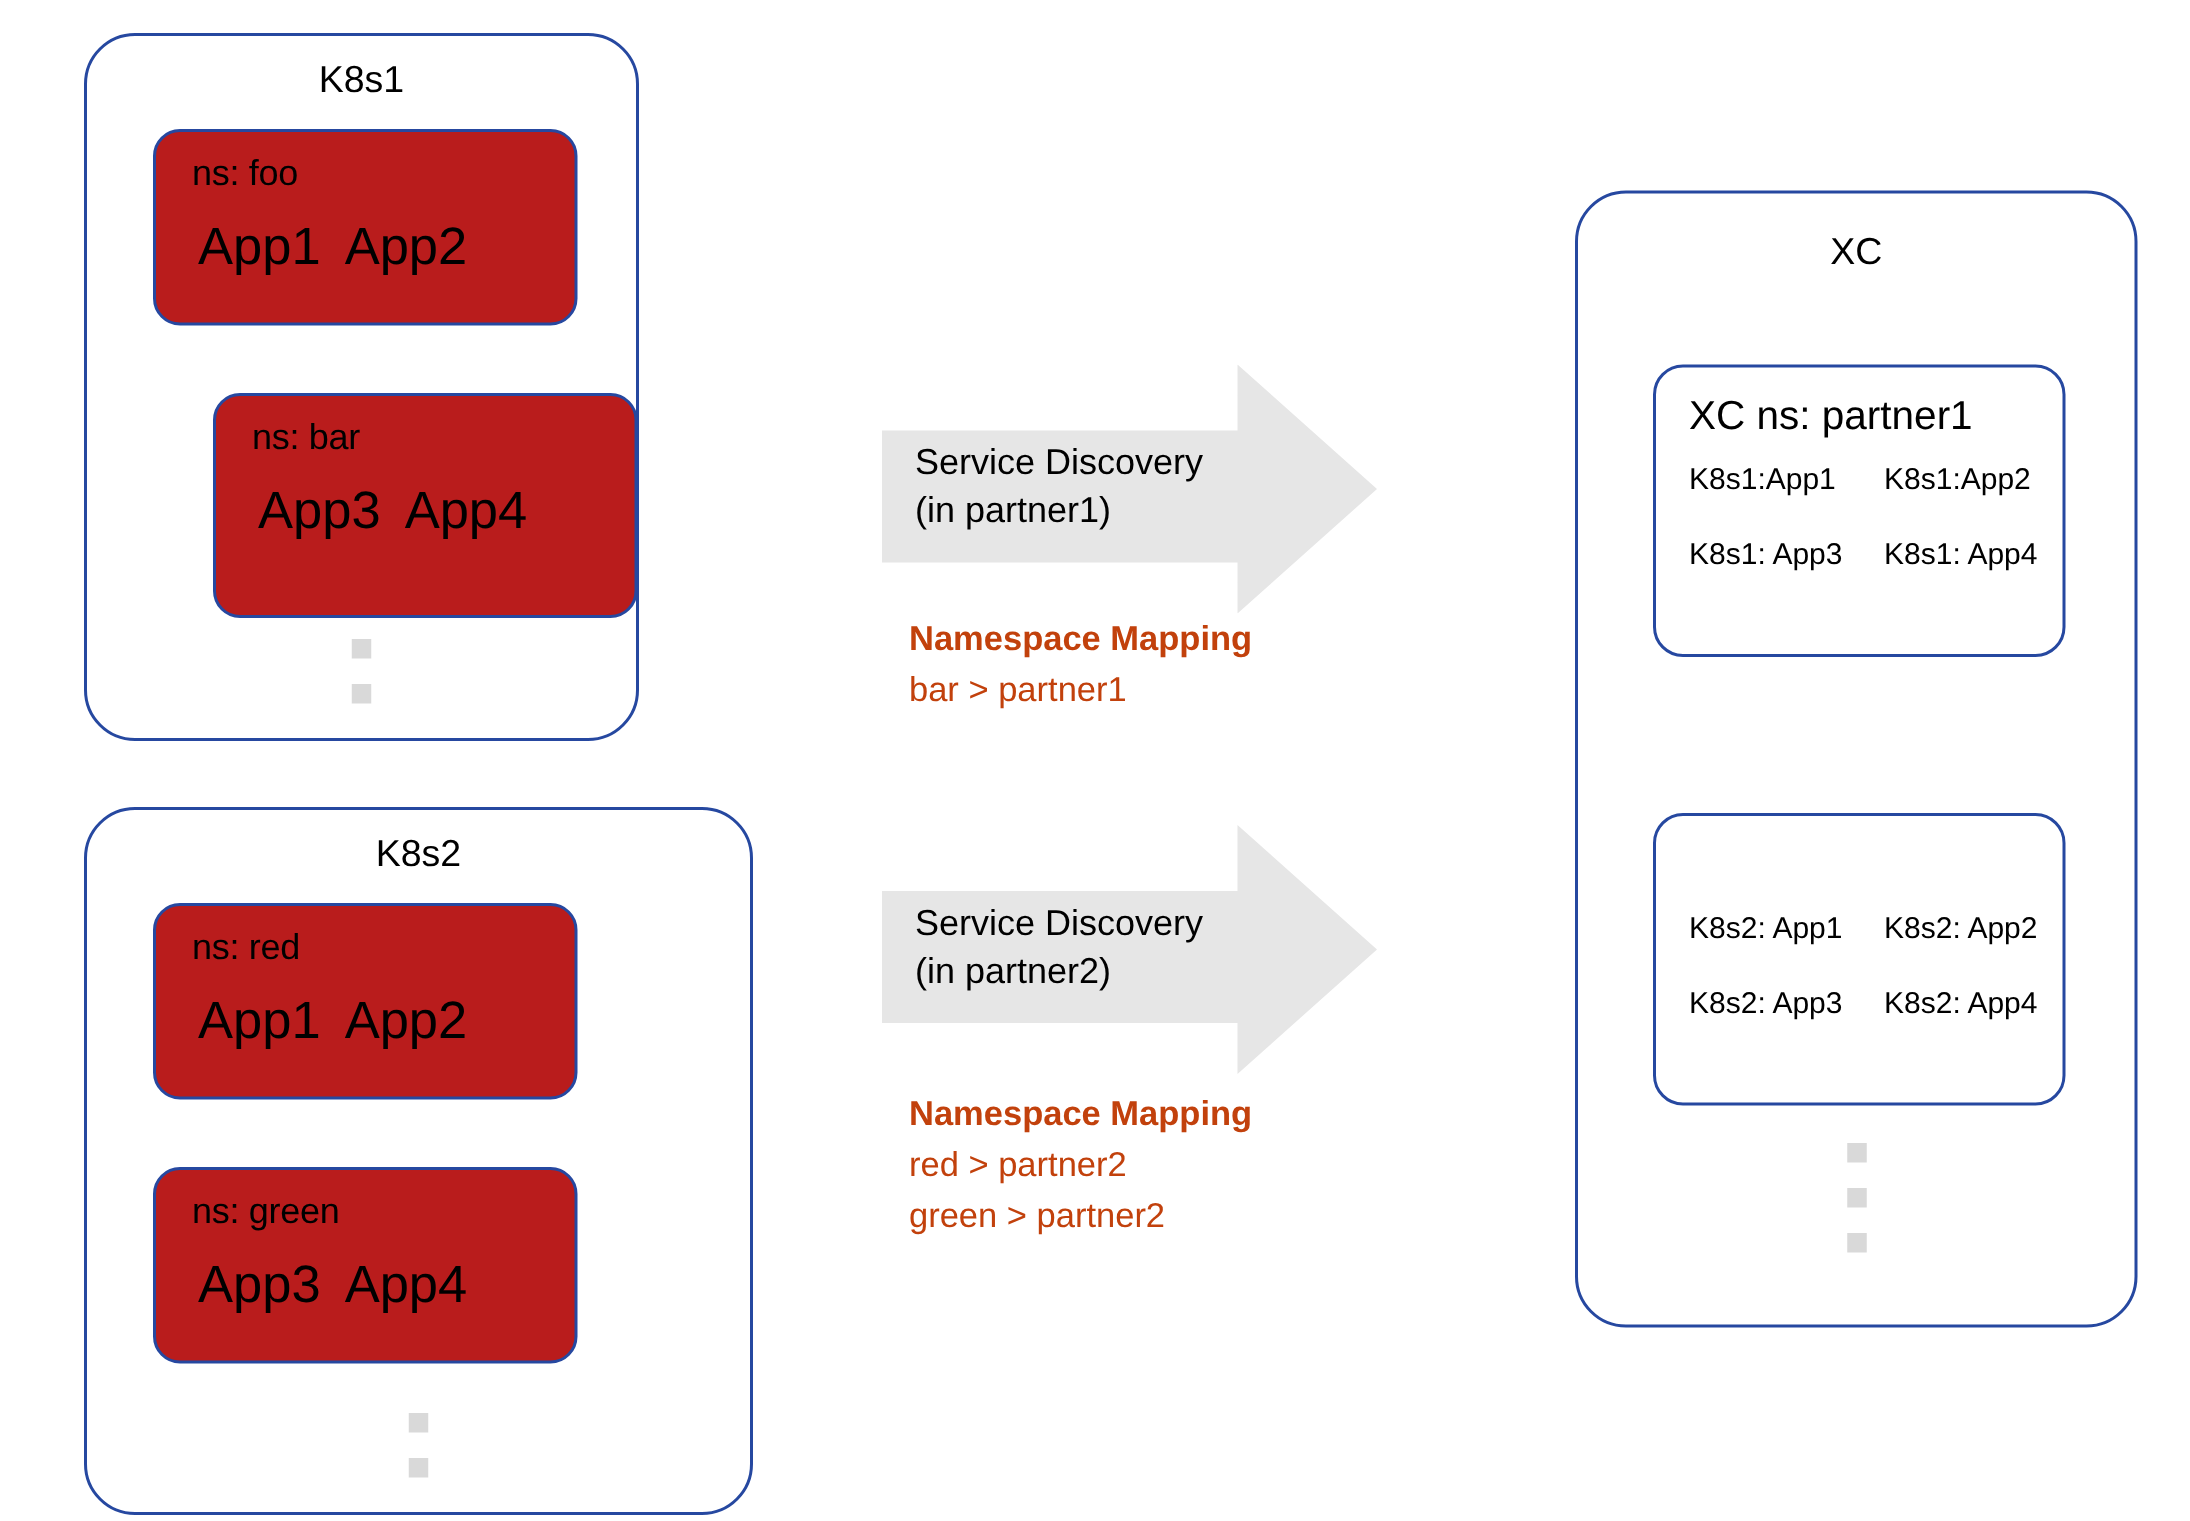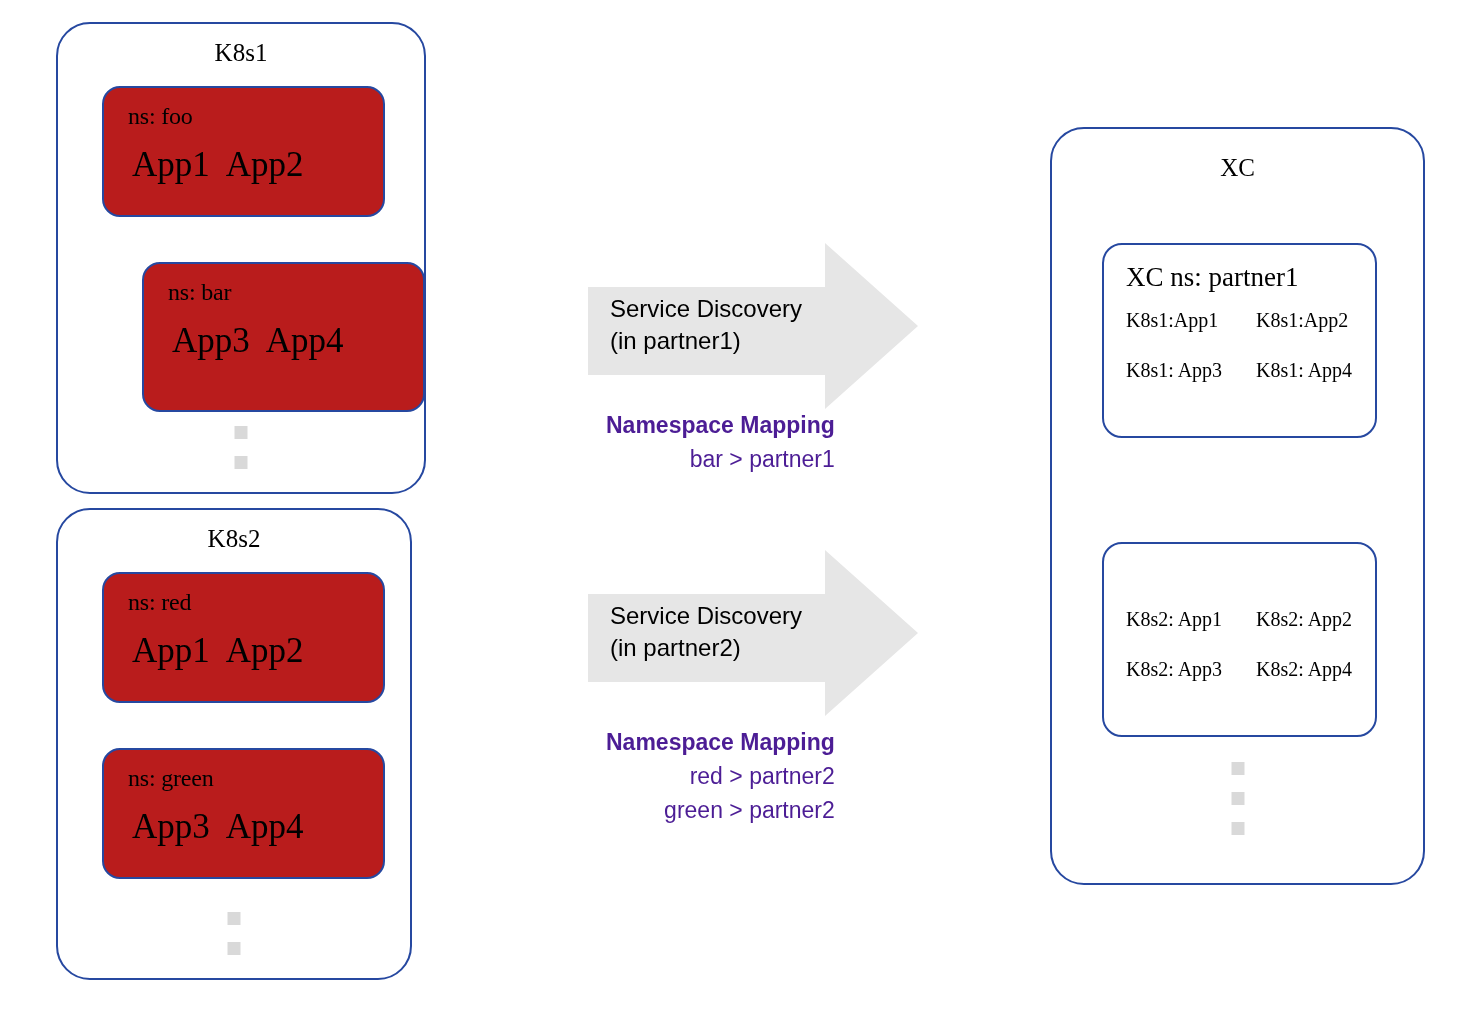--- a/index.html
+++ b/index.html
@@ -19,21 +19,20 @@
     overflow: hidden;
   }
 
   
   .cluster {
     position: absolute;
     border: 2.5px solid #2648a0;
     border-radius: 34px;
     background: #ffffff;
     box-sizing: border-box;
-    font-family: Liberation Serif, serif;
   }
   .cluster-title {
     position: absolute;
     top: 14px;
     left: 0;
     right: 0;
     text-align: center;
     font-size: 25px;
     line-height: 30px;
     color: #000000;
@@ -139,23 +138,22 @@
     line-height: 32px;
     color: #000000;
     white-space: nowrap;
   }
 
   
   .mapping {
     position: absolute;
     font-size: 23px;
     line-height: 34px;
-    color: #4c1d95;
-    white-space: nowrap;
-    text-align: right;
+    color: #c2410c;
+    white-space: nowrap;
   }
   .mapping-title {
     font-weight: bold;
     font-size: 23px;
     line-height: 34px;
   }
   .mapping-line {
     font-size: 23px;
     line-height: 34px;
   }
@@ -183,21 +181,21 @@
         <span>App4</span>
       </div>
     </div>
 
     <div class="dots" style="left:50%; top:402px; transform:translateX(-50%);">
       <div class="dot"></div>
       <div class="dot"></div>
     </div>
   </div>
 
-  <div class="cluster" style="left:56px; top:508px; width:356px; height:472px;">
+  <div class="cluster" style="left:56px; top:538px; width:446px; height:472px;">
     <div class="cluster-title">K8s2</div>
 
     <div class="ns-box" style="left:44px; top:62px; width:283px; height:131px;">
       <div class="ns-label">ns: red</div>
       <div class="app-row">
         <span>App1</span>
         <span>App2</span>
       </div>
     </div>
 

